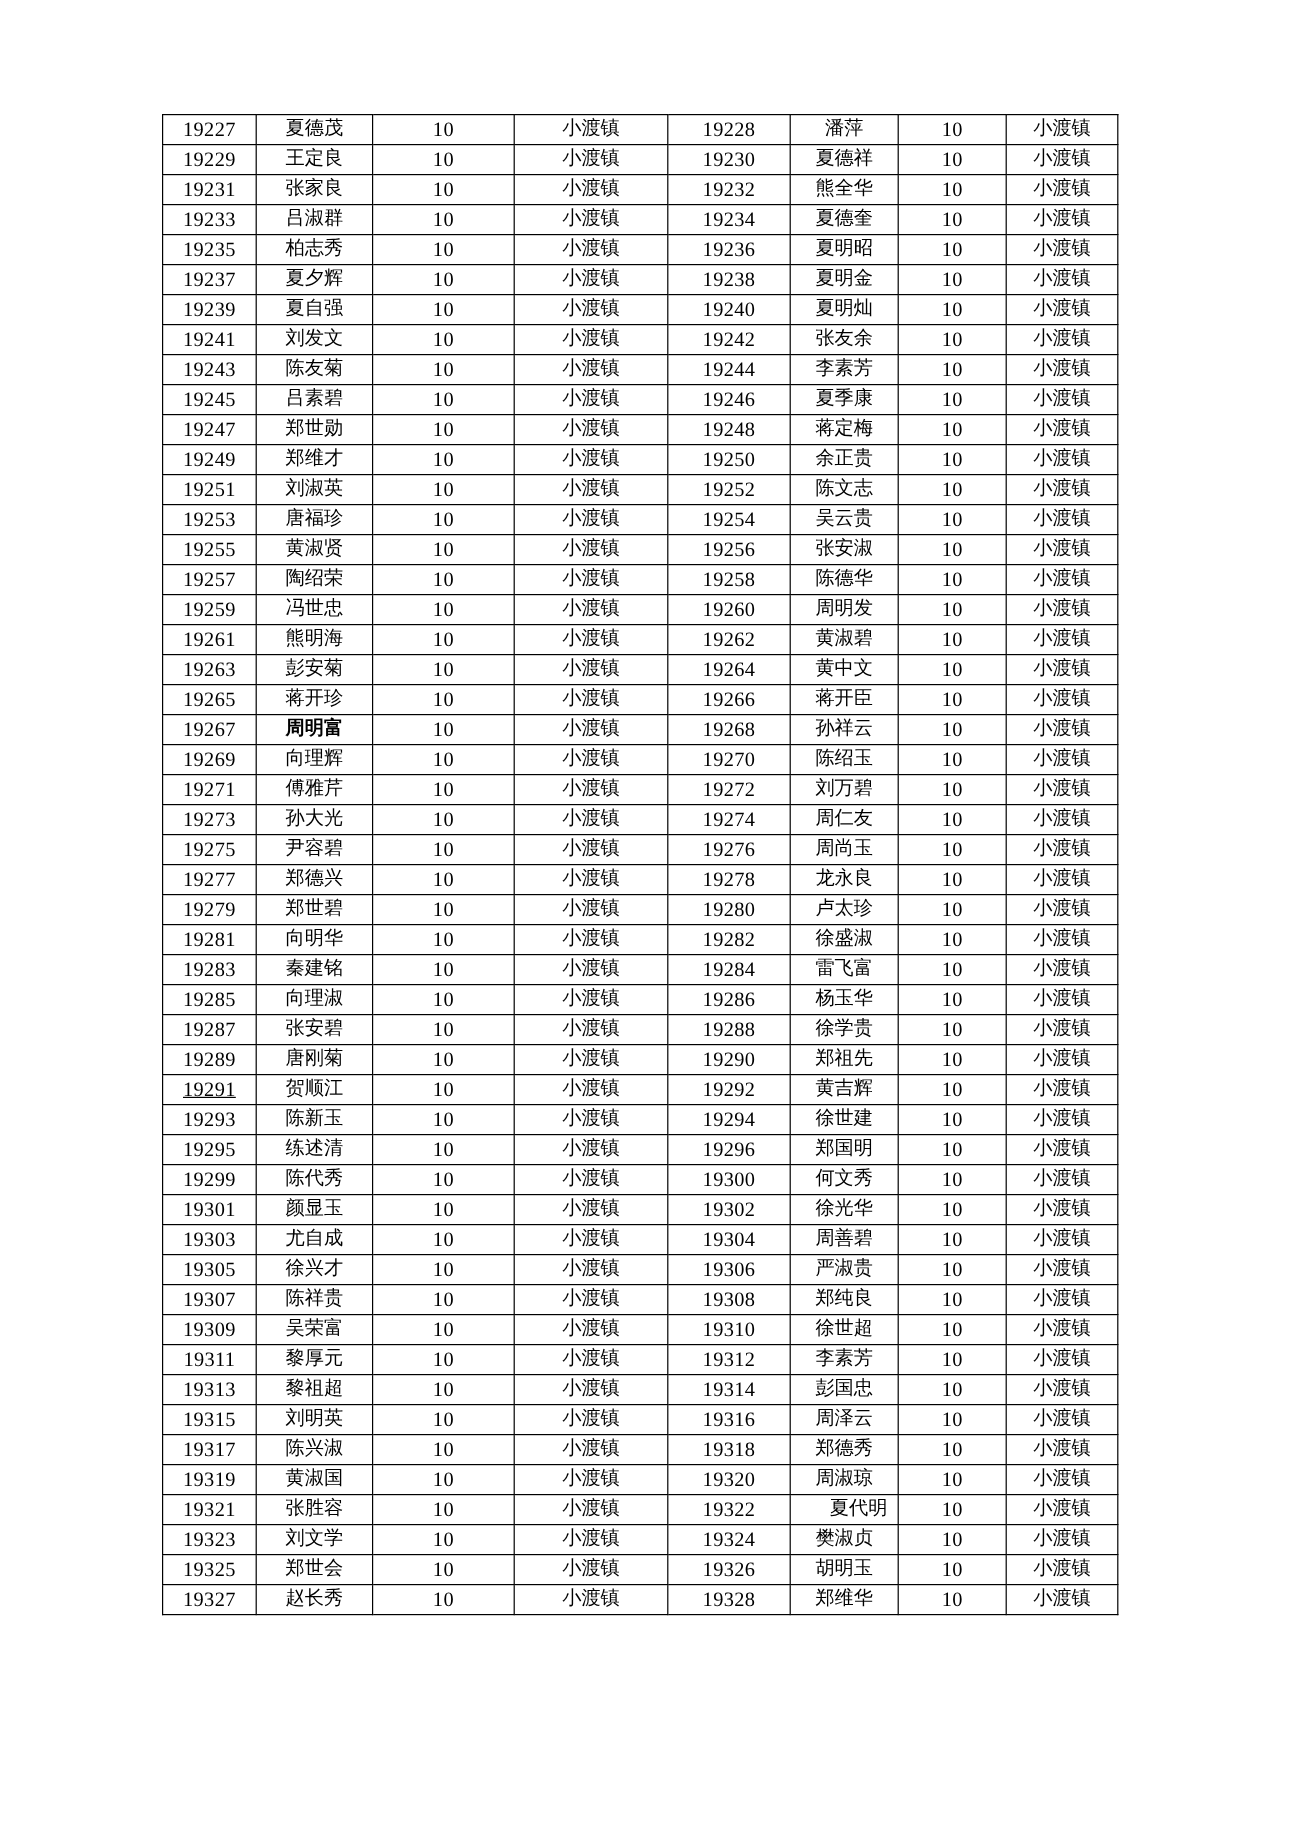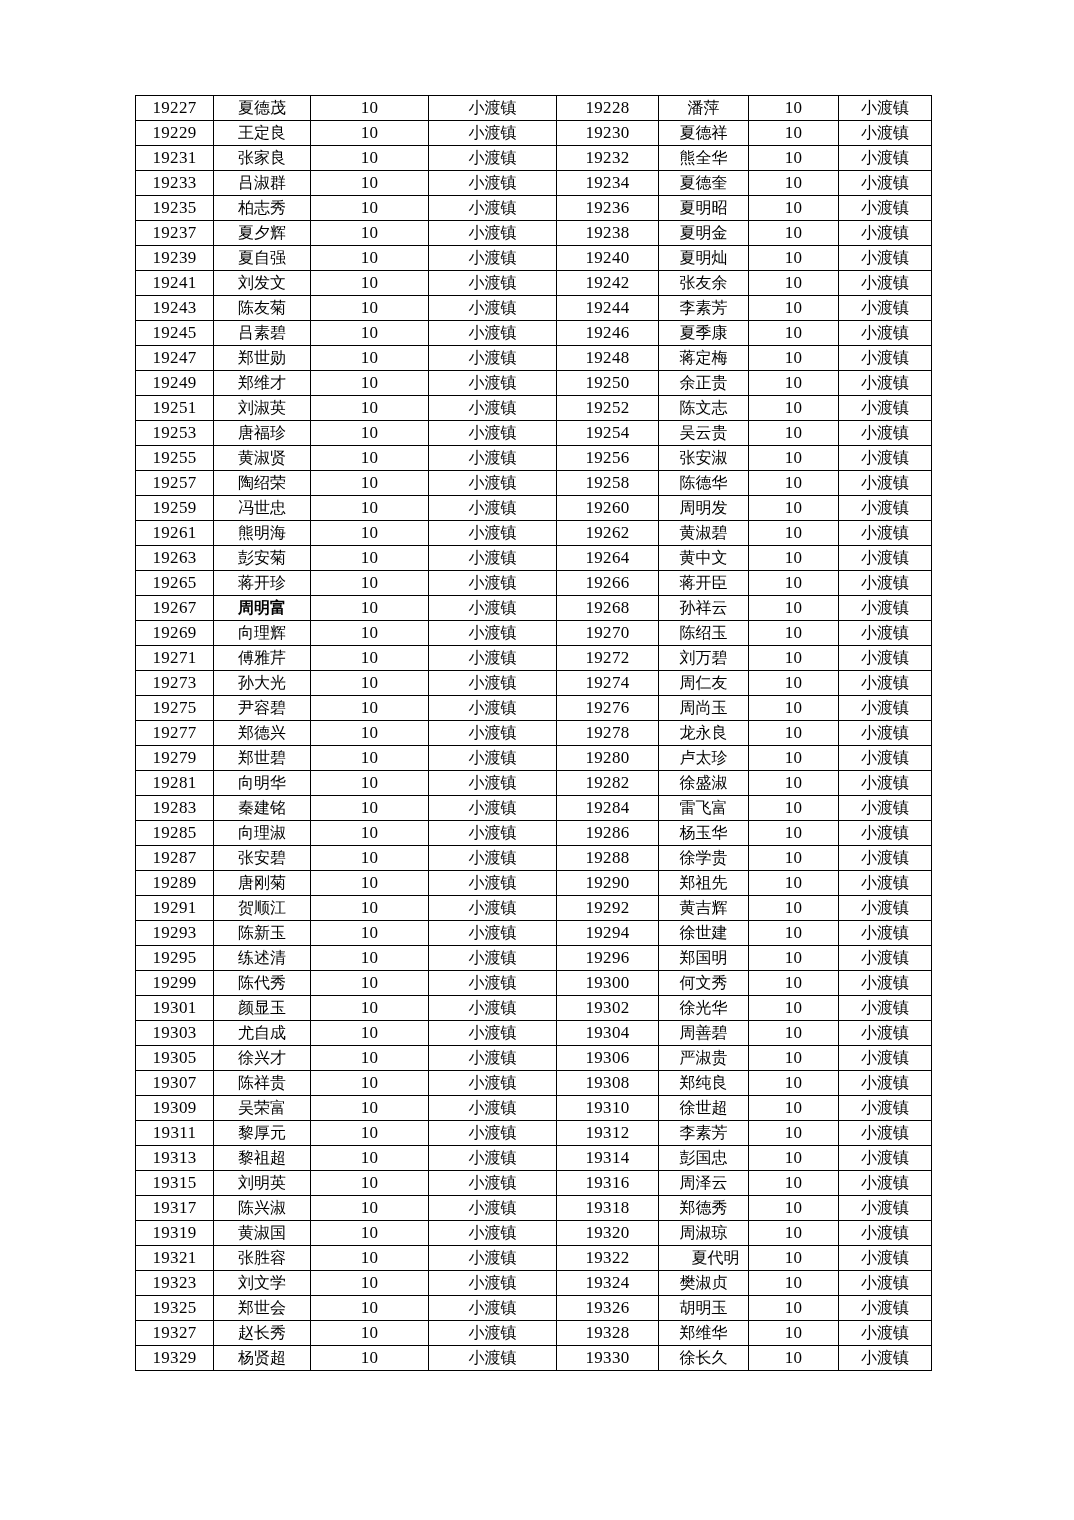--- a/index.html
+++ b/index.html
@@ -374,21 +374,21 @@
           <td class="num" style="border-color: rgb(0, 0, 0);">19289</td>
           <td style="border-color: rgb(0, 0, 0);">唐刚菊</td>
           <td class="num" style="border-color: rgb(0, 0, 0);">10</td>
           <td style="border-color: rgb(0, 0, 0);">小渡镇</td>
           <td class="num" style="border-color: rgb(0, 0, 0);">19290</td>
           <td style="border-color: rgb(0, 0, 0);">郑祖先</td>
           <td class="num" style="border-color: rgb(0, 0, 0);">10</td>
           <td style="border-color: rgb(0, 0, 0);">小渡镇</td>
         </tr>
         <tr>
-          <td class="num" style="border-color: rgb(0, 0, 0);">19291</td>
+          <td class="num" style="border-color: rgb(0, 0, 0); text-decoration: underline;">19291</td>
           <td style="border-color: rgb(0, 0, 0);">贺顺江</td>
           <td class="num" style="border-color: rgb(0, 0, 0);">10</td>
           <td style="border-color: rgb(0, 0, 0);">小渡镇</td>
           <td class="num" style="border-color: rgb(0, 0, 0);">19292</td>
           <td style="border-color: rgb(0, 0, 0);">黄吉辉</td>
           <td class="num" style="border-color: rgb(0, 0, 0);">10</td>
           <td style="border-color: rgb(0, 0, 0);">小渡镇</td>
         </tr>
         <tr>
           <td class="num" style="border-color: rgb(0, 0, 0);">19293</td>
@@ -550,28 +550,18 @@
           <td class="num" style="border-color: rgb(0, 0, 0);">10</td>
           <td style="border-color: rgb(0, 0, 0);">小渡镇</td>
         </tr>
         <tr>
           <td class="num" style="border-color: rgb(0, 0, 0);">19327</td>
           <td style="border-color: rgb(0, 0, 0);">赵长秀</td>
           <td class="num" style="border-color: rgb(0, 0, 0);">10</td>
           <td style="border-color: rgb(0, 0, 0);">小渡镇</td>
           <td class="num" style="border-color: rgb(0, 0, 0);">19328</td>
           <td style="border-color: rgb(0, 0, 0);">郑维华</td>
-          <td class="num" style="border-color: rgb(0, 0, 0);">10</td>
-          <td style="border-color: rgb(0, 0, 0);">小渡镇</td>
-        </tr>
-        <tr>
-          <td class="num" style="border-color: rgb(0, 0, 0);">19329</td>
-          <td style="border-color: rgb(0, 0, 0);">杨贤超</td>
-          <td class="num" style="border-color: rgb(0, 0, 0);">10</td>
-          <td style="border-color: rgb(0, 0, 0);">小渡镇</td>
-          <td class="num" style="border-color: rgb(0, 0, 0);">19330</td>
-          <td style="border-color: rgb(0, 0, 0);">徐长久</td>
           <td class="num" style="border-color: rgb(0, 0, 0);">10</td>
           <td style="border-color: rgb(0, 0, 0);">小渡镇</td>
         </tr>
       </tbody>
   </table>
 </div>
 
 </body></html>

